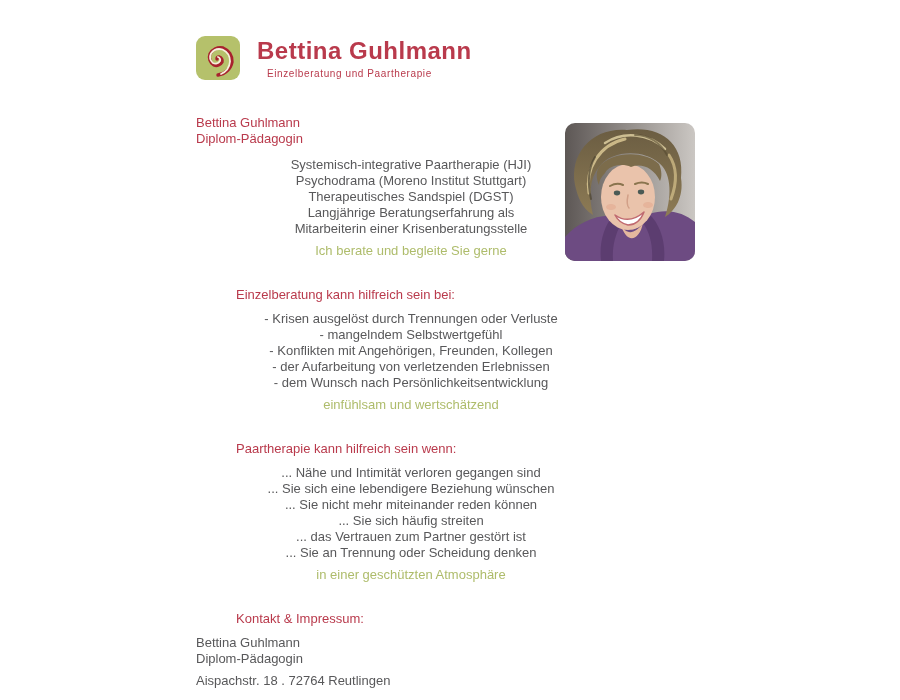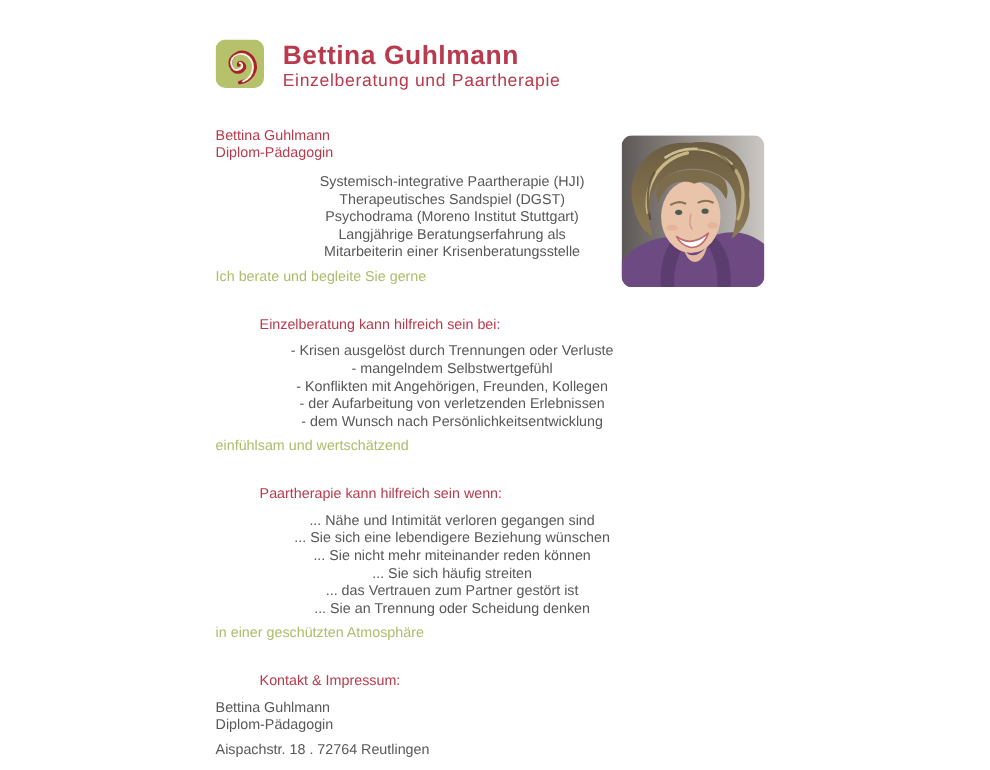--- a/index.html
+++ b/index.html
@@ -31,44 +31,45 @@
   }
   .brand-text { padding-top: 2px; }
   .brand-title {
     font-size: 24px;
     font-weight: bold;
     letter-spacing: 0.5px;
     color: #b93a4c;
     line-height: 26px;
   }
   .brand-subtitle {
-    font-size: 16px;
+    font-size: 10px;
     letter-spacing: 0.6px;
     color: #b93a4c;
     line-height: 16px;
     margin-top: 2px;
+    margin-left: 10px;
   }
 
   
   .content {
     position: absolute;
     left: 196px;
     top: 115px;
     width: 430px;
     font-size: 13px;
     line-height: 16px;
   }
   .line { white-space: nowrap; }
   .red   { color: #b93a4c; }
   .gray  { color: #58585a; }
   .green { color: #aebc6b; }
 
   .name-block    { margin-bottom: 10px; }
   .body-block    { margin-bottom: 6px; text-align: center; }
-  .tagline       { margin-bottom: 28px; }
+  .tagline       { margin-bottom: 28px; text-align: center; }
   .section-head  { margin-bottom: 8px; margin-left: 40px; }
   .contact-block { margin-bottom: 6px; }
 
   
   .portrait {
     position: absolute;
     left: 565px;
     top: 123px;
     width: 130px;
     height: 138px;
@@ -112,22 +113,22 @@
 
   <main class="content">
 
     <div class="name-block">
       <div class="line red">Bettina Guhlmann</div>
       <div class="line red">Diplom-Pädagogin</div>
     </div>
 
     <div class="body-block">
       <div class="line gray">Systemisch-integrative Paartherapie (HJI)</div>
+      <div class="line gray">Psychodrama (Moreno Institut Stuttgart)</div>
       <div class="line gray">Therapeutisches Sandspiel (DGST)</div>
-      <div class="line gray">Psychodrama (Moreno Institut Stuttgart)</div>
       <div class="line gray">Langjährige Beratungserfahrung als</div>
       <div class="line gray">Mitarbeiterin einer Krisenberatungsstelle</div>
     </div>
 
     <div class="line green tagline">Ich berate und begleite Sie gerne</div>
 
     <div class="line red section-head">Einzelberatung kann hilfreich sein bei:</div>
     <div class="body-block">
       <div class="line gray">- Krisen ausgelöst durch Trennungen oder Verluste</div>
       <div class="line gray">- mangelndem Selbstwertgefühl</div>

